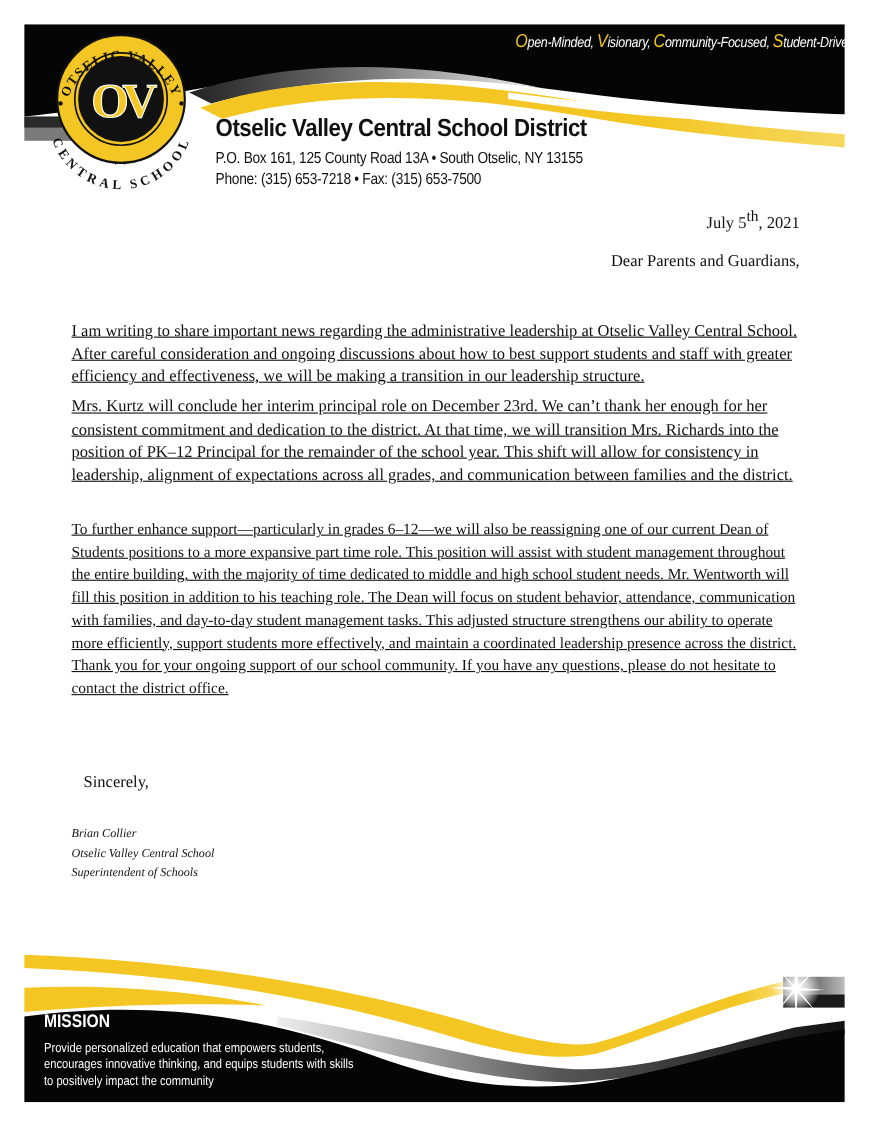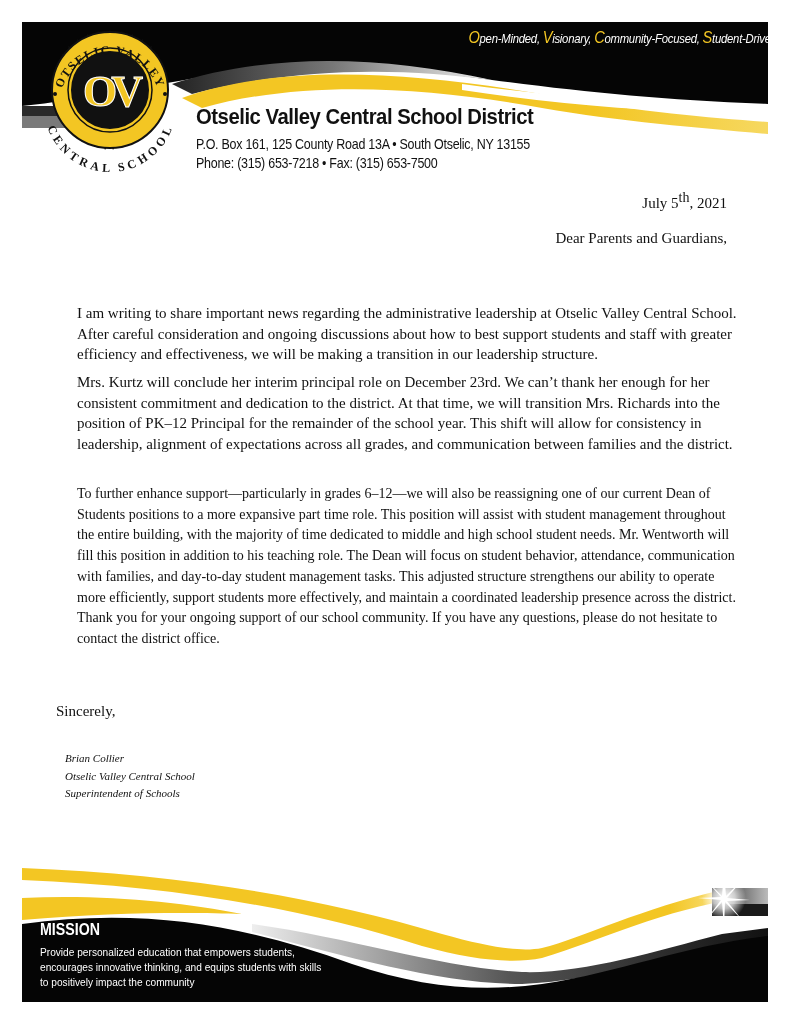--- a/index.html
+++ b/index.html
@@ -10,25 +10,25 @@
     .tagline .cap { color:#f3c623; font-size:17px; }
     .seal { position:absolute; left:34px; top:22px; width:152px; height:164px; }
     .district-name { position:absolute; left:196px; top:104px; font-family:"Liberation Sans", sans-serif; font-weight:bold; font-size:22.5px; color:#111; letter-spacing:-0.5px; transform:scaleX(0.9); transform-origin:left center; white-space:nowrap; }
     .district-addr, .district-phone { position:absolute; left:196px; font-family:"Liberation Sans", sans-serif; font-size:14.5px; color:#111; letter-spacing:-0.3px; transform:scaleX(0.86); transform-origin:left center; white-space:nowrap; }
     .district-addr { top:136px; }
     .district-phone { top:155px; }
     .date { position:absolute; right:64px; top:195px; font-size:15px; }
     .date sup { font-size:14px; vertical-align:super; line-height:0; }
     .letter { position:absolute; left:65px; width:662px; font-size:15px; line-height:20.7px; }
     .salutation { top:228px;text-align:right; }
-    .para { margin:12px; }
+    .para { margin:0;text-decoration:underline; }
     .p1 { position:absolute; left:65px; top:291px; width:664px; font-size:15px; line-height:20.7px; }
     .p2 { position:absolute; left:65px; top:360px; width:664px; font-size:15px; line-height:20.7px; }
     .p3 { position:absolute; left:65px; top:472px; width:664px; font-size:14px; line-height:20.7px; }
-    .closing { position:absolute; left:56px; top:703px; font-size:15px; }
+    .closing { position:absolute; left:76px; top:703px; font-size:15px; }
     .sig { position:absolute; left:65px; top:750px; font-size:11px; line-height:17.5px;font-style:italic; }
     .footer-band { position:absolute; left:22px; top:868px; width:746px; height:134px; }
     .footer-band svg { display:block; }
     .mission-title { position:absolute; left:40px; top:920px; font-family:"Liberation Sans", sans-serif; font-weight:bold; font-size:16.5px; color:#fff; transform:scaleX(0.86); transform-origin:left center; }
     .mission-text { position:absolute; left:40px; top:945px; width:360px; font-family:"Liberation Sans", sans-serif; font-size:11.8px; line-height:15px; color:#fff; transform:scaleX(0.86); transform-origin:left top; white-space:nowrap; }
   </style>
 </head>
 <body>
 
 <div class="header-band">

